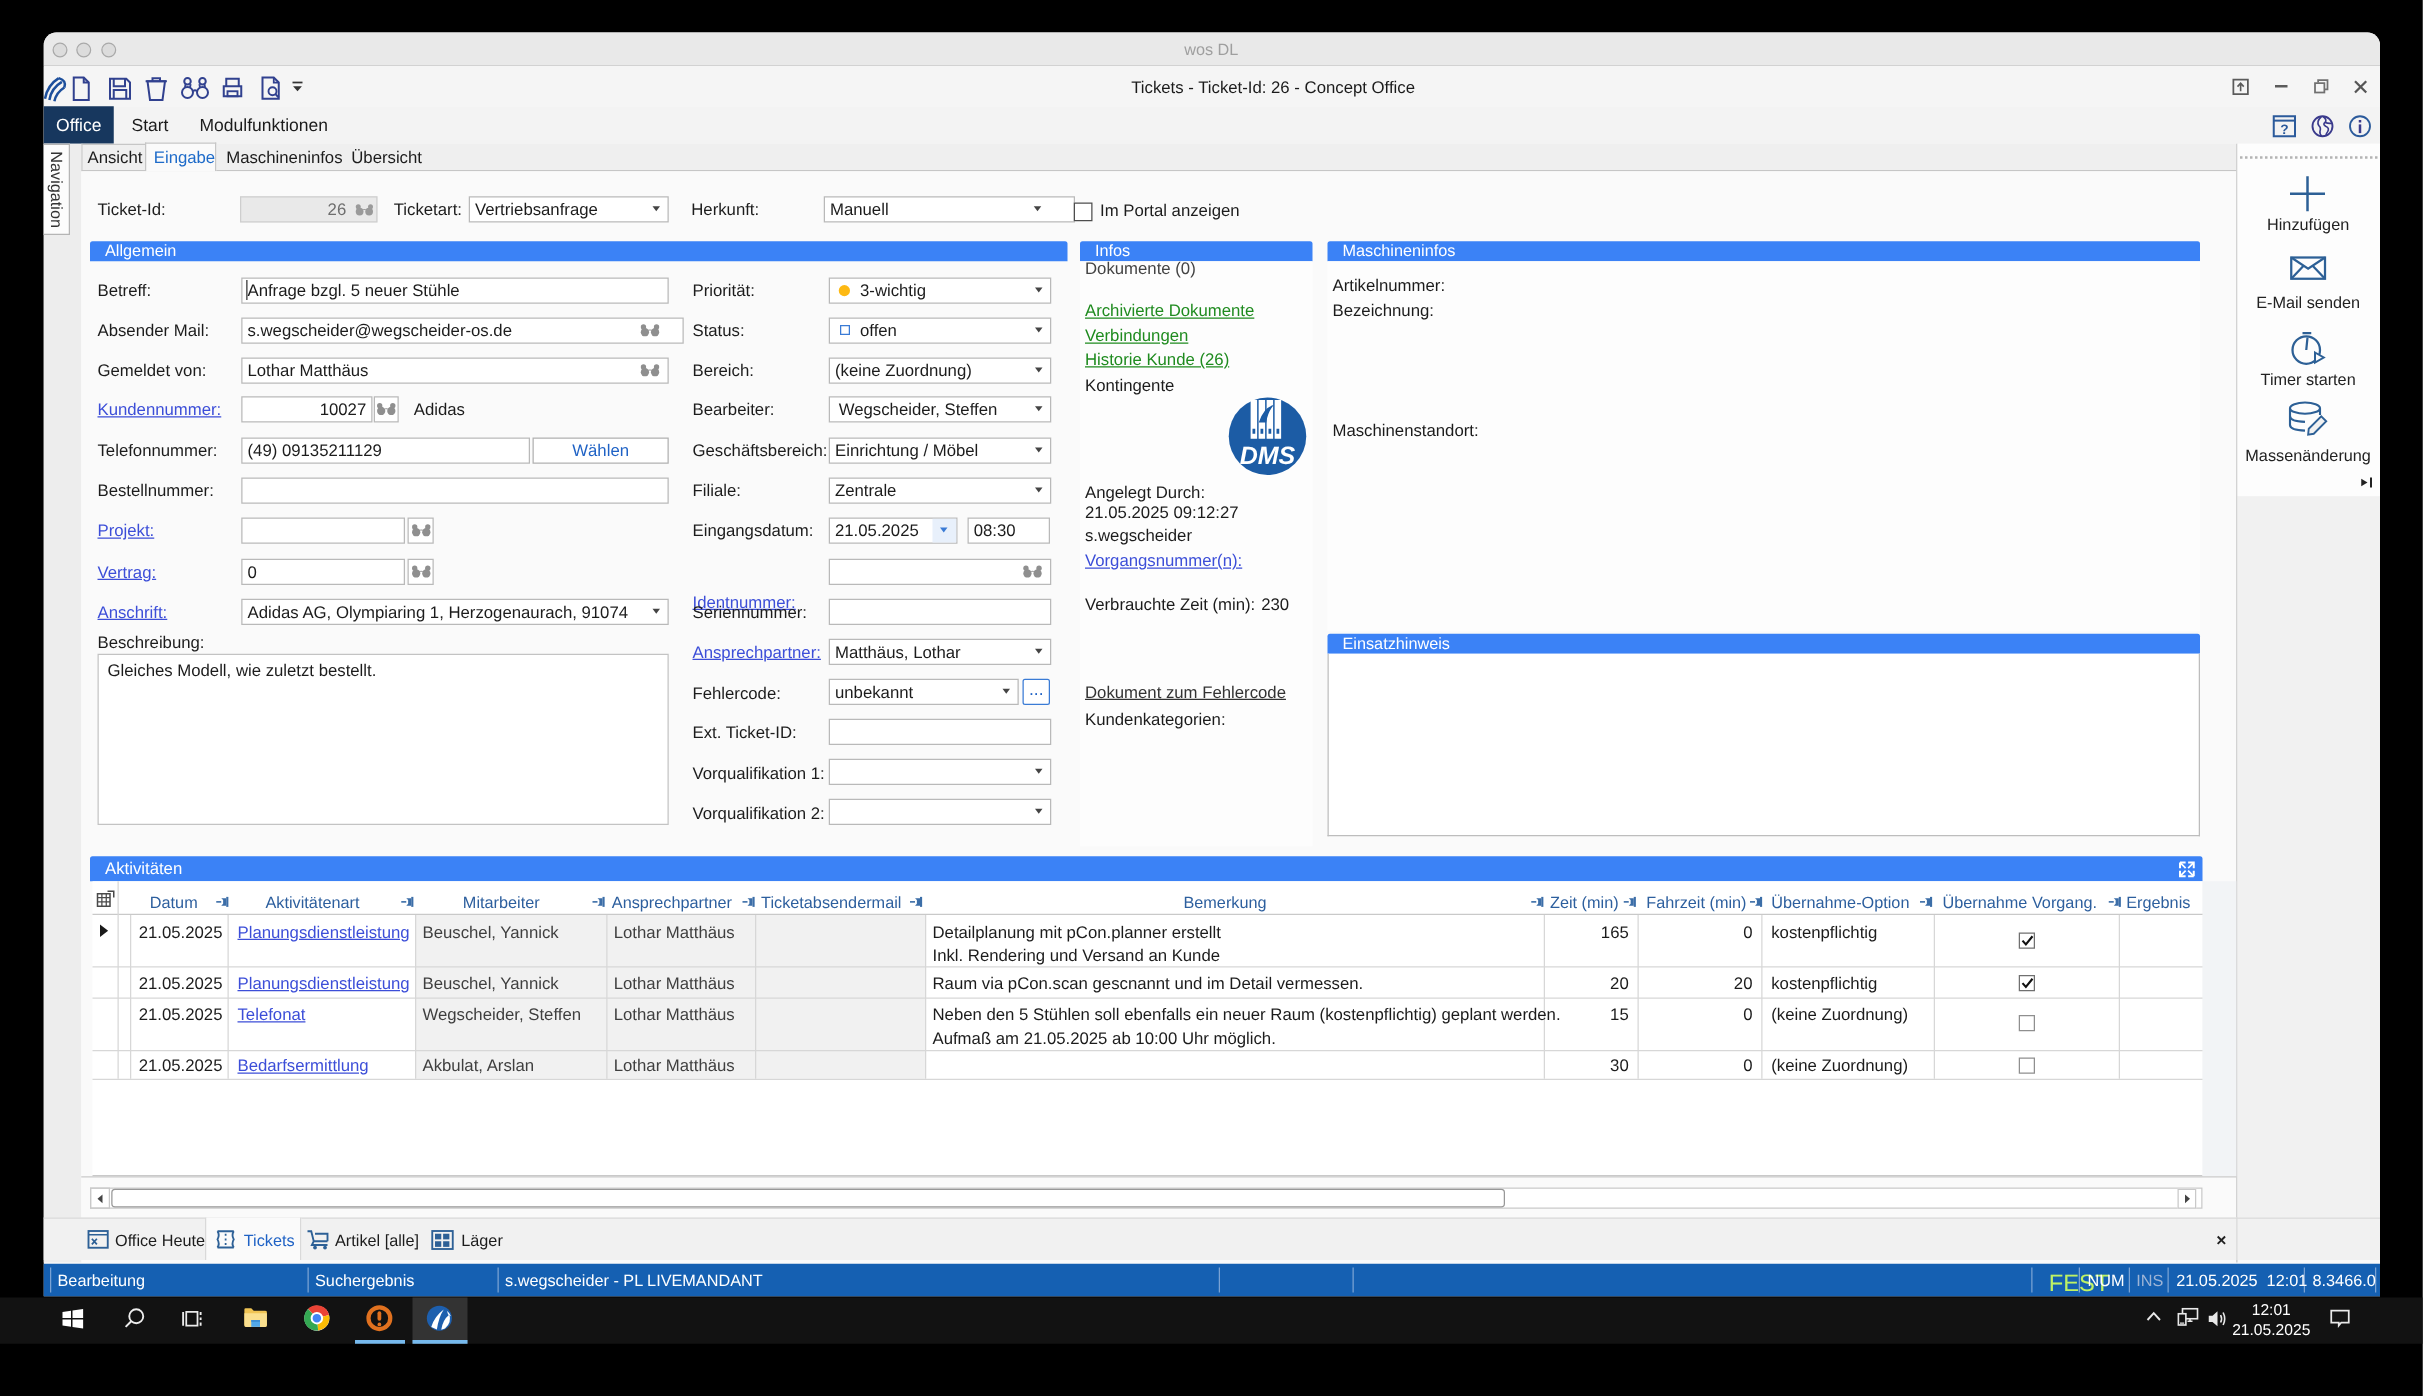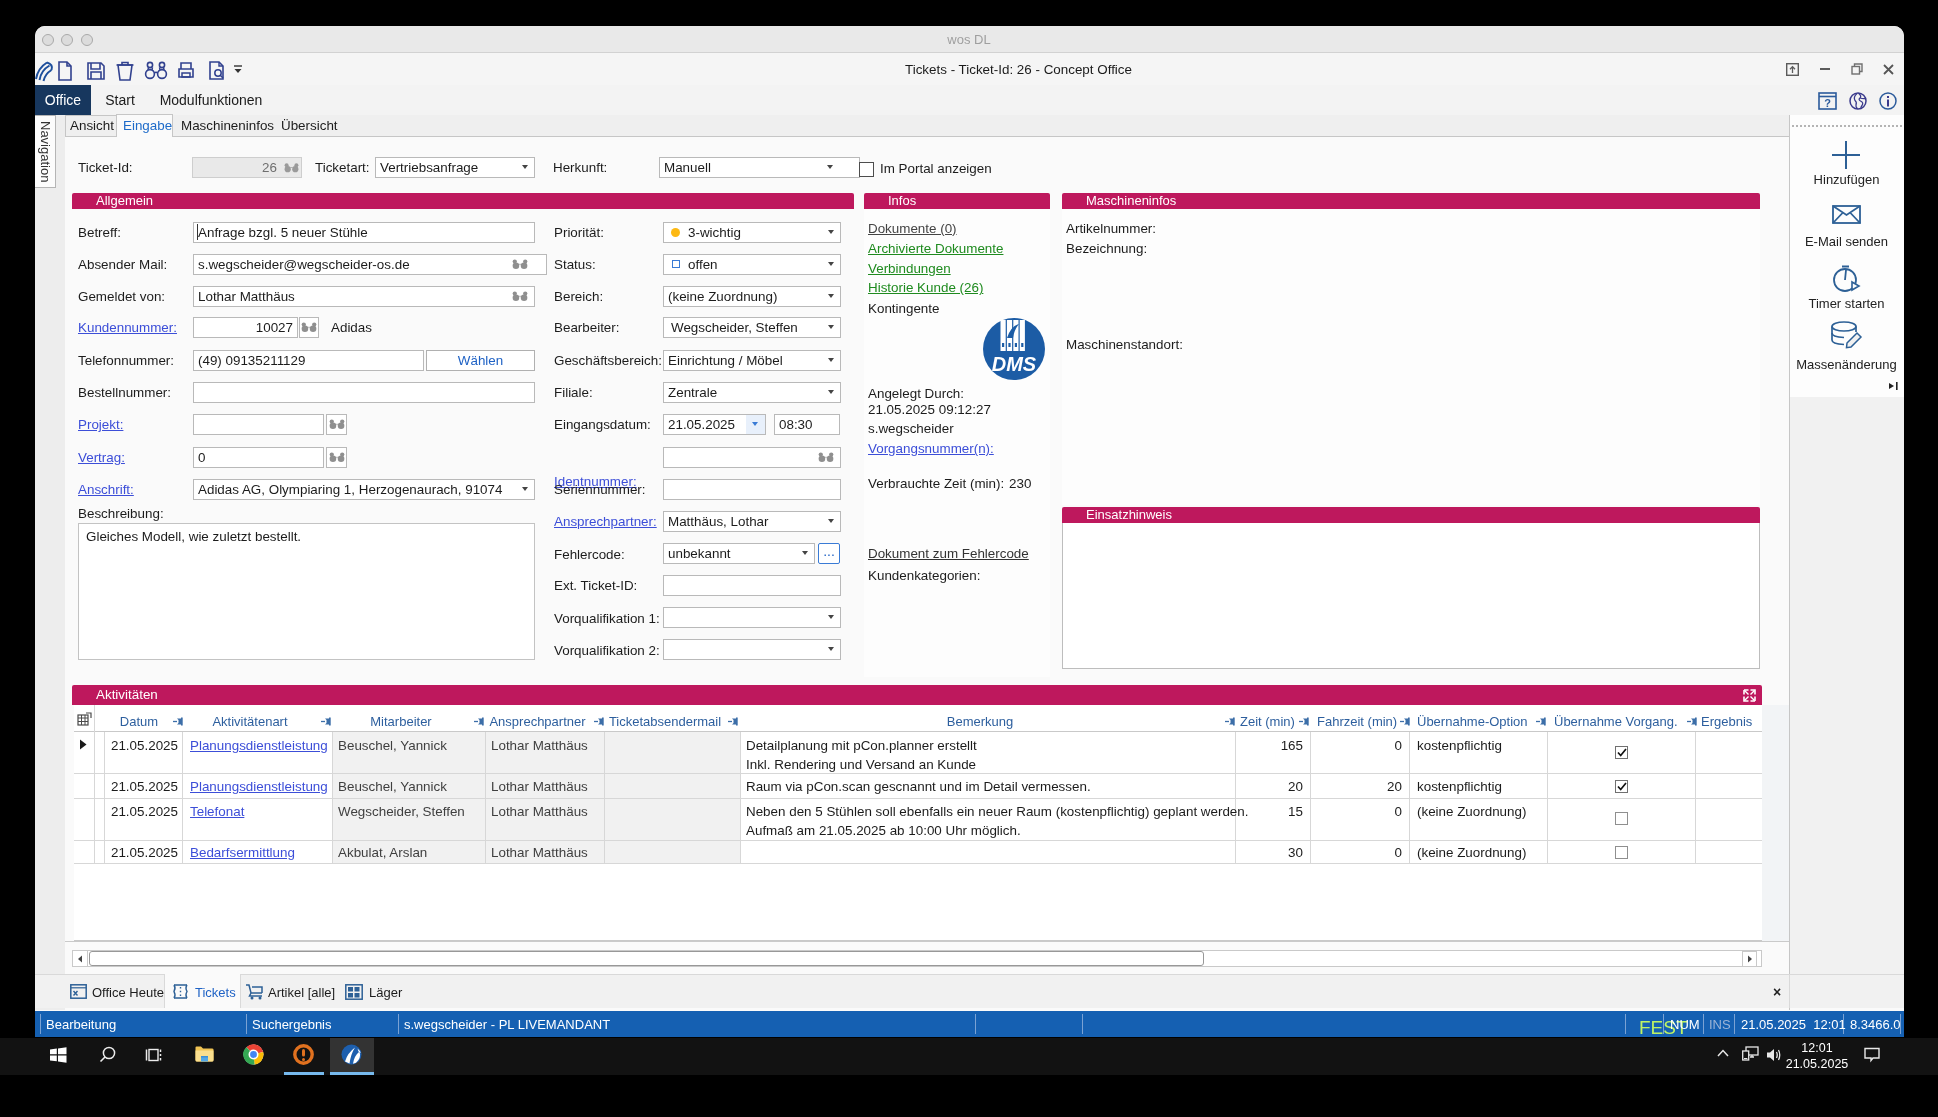--- a/index.html
+++ b/index.html
@@ -1,18 +1,18 @@
 <!DOCTYPE html>
 <html><head><meta charset="utf-8"><style>
 *{margin:0;padding:0;box-sizing:border-box}
 html,body{width:1938px;height:1117px;background:#000;font-family:"Liberation Sans",sans-serif;overflow:hidden}
 .a{position:absolute}
 .lbl{position:absolute;font-size:13.4px;color:#1c1c1c;white-space:nowrap}
 .inp{position:absolute;background:#fff;border:1px solid #b9b9b9;font-size:13.4px;color:#1c1c1c;line-height:19px;padding:0 4px;white-space:nowrap;overflow:hidden}
-.hdr{position:absolute;background:#be185d;color:#fff;font-size:13px;line-height:16px;padding-left:24px;border-radius:2px 2px 0 0}
+.hdr{position:absolute;background:#3b82f6;color:#fff;font-size:13px;line-height:16px;padding-left:12px;border-radius:2px 2px 0 0}
 .lnk{color:#3c4ed8;text-decoration:underline}
 .dar{position:absolute;width:0;height:0;border-left:3.5px solid transparent;border-right:3.5px solid transparent;border-top:4px solid #444}
 .binb{position:absolute;background:#fff;border:1px solid #b9b9b9}
 svg{position:absolute;overflow:visible}
 .glnk{color:#1f8b1f;text-decoration:underline}
 .ghd{position:absolute;font-size:13px;color:#2d5f9e;white-space:nowrap}
 .cell{position:absolute;font-size:13.4px;color:#1c1c1c;white-space:nowrap}
 .cell.lnk{color:#3c4ed8}
 .lbl.lnk{color:#3c4ed8}
 </style></head><body>
@@ -285,21 +285,21 @@
 <div class="inp" style="left:663px;top:575px;width:178px;height:21px"></div>
 <div class="lbl" style="left:554px;top:611px">Vorqualifikation 1:</div>
 <div class="inp" style="left:663px;top:607px;width:178px;height:21px"></div>
 <div class="dar" style="left:828px;top:615px"></div>
 <div class="lbl" style="left:554px;top:643px">Vorqualifikation 2:</div>
 <div class="inp" style="left:663px;top:639px;width:178px;height:21px"></div>
 <div class="dar" style="left:828px;top:647px"></div>
 
 <div class="hdr" style="left:864px;top:193px;width:186px;height:16px">Infos</div>
 <div class="a" style="left:864px;top:209px;width:186px;height:468px;background:#fdfdfd"></div>
-<div class="lbl" style="left:868px;top:221px;font-size:13.4px;color:#444;text-decoration:underline">Dokumente (0)</div>
+<div class="lbl" style="left:868px;top:207px;font-size:13.4px;color:#444;">Dokumente (0)</div>
 <div class="lbl glnk" style="left:868px;top:241px;font-size:13.4px">Archivierte Dokumente</div>
 <div class="lbl glnk" style="left:868px;top:261px;font-size:13.4px">Verbindungen</div>
 <div class="lbl glnk" style="left:868px;top:280px;font-size:13.4px">Historie Kunde (26)</div>
 <div class="lbl" style="left:868px;top:301px;font-size:13.4px">Kontingente</div>
 
 <div class="a" style="left:983px;top:318px;width:62px;height:62px;border-radius:50%;background:#1c5ca5"></div>
 <svg class="a" style="left:983px;top:318px" width="62" height="62" viewBox="0 0 62 62">
 <g fill="#fff">
 <rect x="17.5" y="2" width="5.2" height="31"></rect>
       <rect x="23.9" y="2" width="5.2" height="31"></rect>

